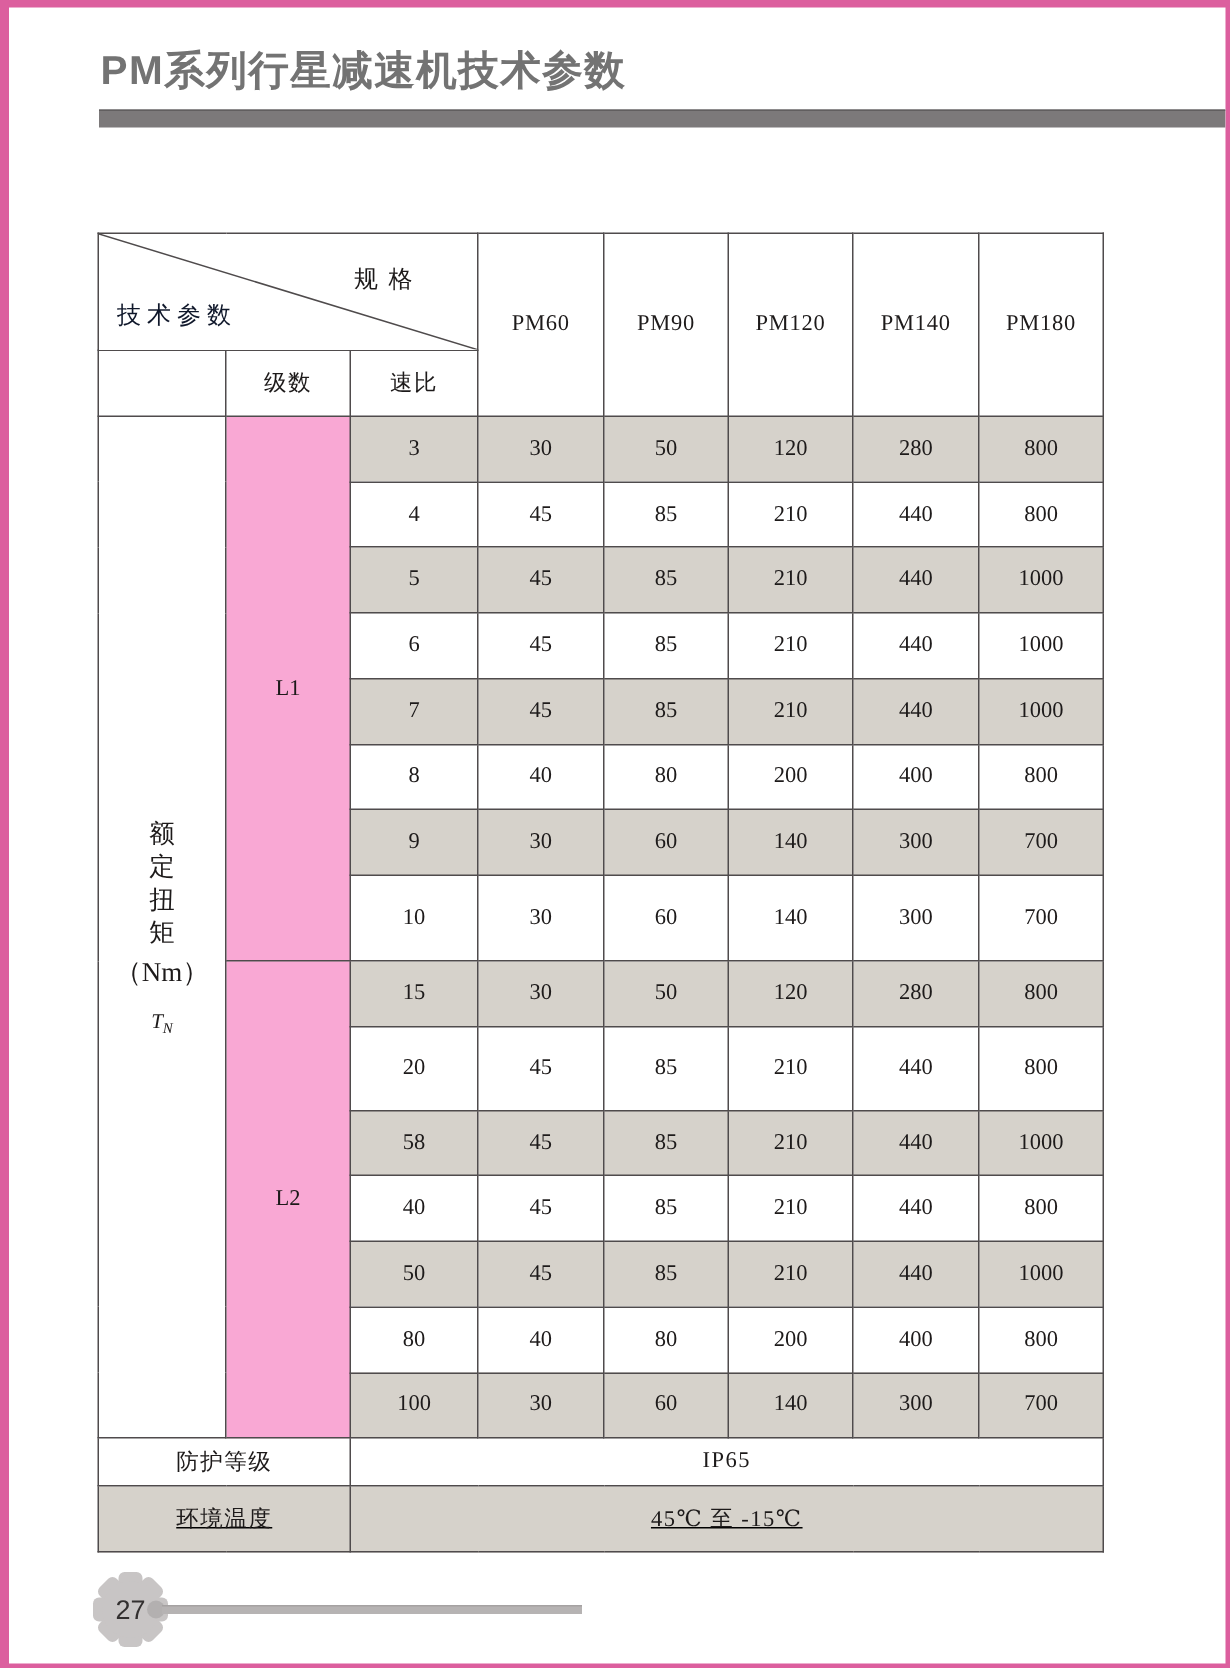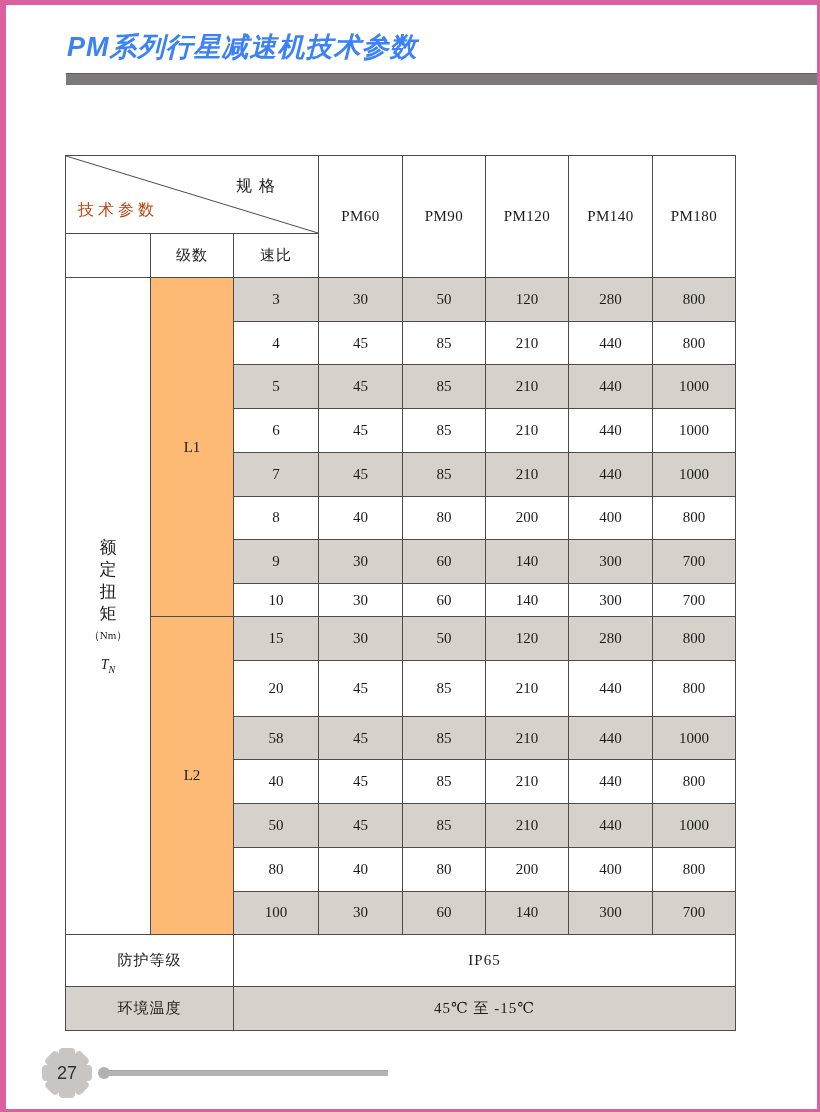--- a/index.html
+++ b/index.html
@@ -4,59 +4,59 @@
 <style>
   html,body { margin:0; padding:0; background:#ffffff; }
   .page {
     position:relative; width:820px; height:1112px; background:#ffffff;
     box-sizing:border-box; border-style:solid; border-color:#dc5f9e;
     border-width:5px 3px 3px 6px; overflow:hidden;
     font-family:"Liberation Sans", sans-serif;
   }
   .title {
     position:absolute; left:61px; top:24px; font-size:27px; font-weight:bold;
-    color:#3b82f6; letter-spacing:1px; white-space:nowrap;font-style:italic;
+    color:#737373; letter-spacing:1px; white-space:nowrap;
   }
   .title-bar {
     position:absolute; left:60px; top:68px; right:0; height:11px;
     background:#7c797a; border-top:1px solid #615e5f;
   }
   table.spec {
     position:absolute; left:59px; top:150px; width:670px;
     border-collapse:collapse; table-layout:fixed;
   }
   table.spec td {
     border:1px solid #4f4b4c; text-align:center; vertical-align:middle;
     color:#1d1a1a; padding:0; font-size:15px;
     font-family:"Liberation Serif","DejaVu Serif",serif;
     background:#ffffff;
   }
   tr.shaded > td { background:#d6d2cb; }
-  table.spec td.gcell { background:#fdba74; font-size:15px; }
+  table.spec td.gcell { background:#f9a8d4; font-size:15px; }
   table.spec td.vcell { background:#ffffff; }
   td.corner { position:relative; }
   td.corner svg { position:absolute; left:0; top:0; width:100%; height:100%; display:block; }
   .spec-lab {
     position:absolute; right:36px; top:20px; font-size:16px; letter-spacing:7px;
     font-family:"Liberation Sans",sans-serif; color:#1d1a1a; white-space:nowrap;
   }
   .param-lab {
     position:absolute; left:12px; top:44px; font-size:16px; letter-spacing:4px;
-    font-family:"Liberation Sans",sans-serif; color:#c2410c; white-space:nowrap;
+    font-family:"Liberation Sans",sans-serif; color:#0f172a; white-space:nowrap;
   }
   td.model-h { font-family:"Liberation Sans",sans-serif; font-size:15px; letter-spacing:0.5px;margin-top:32px; }
   td.sub-h  { font-family:"Liberation Sans",sans-serif; font-size:16px; letter-spacing:1px; }
   td.rcell, td.dcell { font-size:15px; }
   .vtxt div { font-size:17px; line-height:1.3; font-family:"Liberation Sans",sans-serif; }
-  .vunit { font-size:11px; margin-top:3px; font-family:"Liberation Serif",serif; }
+  .vunit { font-size:18px; margin-top:3px; font-family:"Liberation Serif",serif; }
   .vsym  { font-size:14px; margin-top:14px; font-family:"Liberation Serif",serif; font-style:italic; }
   .vsym sub { font-size:10px; }
   td.flabel { font-family:"Liberation Sans",sans-serif; font-size:16px; letter-spacing:1px; }
   td.fvalue { font-size:15px; letter-spacing:1px; }
-  .gear-wrap { position:absolute; left:34px; top:1041px; width:54px; height:54px; }
+  .gear-wrap { position:absolute; left:54px; top:1041px; width:54px; height:54px; }
   .gear-wrap svg { position:absolute; left:0; top:0; }
   .gear-num {
     position:absolute; left:0; top:0; width:54px; height:54px; line-height:54px;
     text-align:center; font-size:18px; color:#333030;
     font-family:"Liberation Sans",sans-serif;
   }
   .foot-dot {
     position:absolute; left:92px; top:1062px; width:12px; height:12px;
     border-radius:50%; background:#b3b0b0;
   }
@@ -164,21 +164,21 @@
           <td class="dcell">800</td>
         </tr>
         <tr class="shaded" style="height: 43.73px;">
           <td class="rcell">9</td>
           <td class="dcell">30</td>
           <td class="dcell">60</td>
           <td class="dcell">140</td>
           <td class="dcell">300</td>
           <td class="dcell">700</td>
         </tr>
-        <tr style="height: 33px;">
+        <tr style="height: 57px;">
           <td class="rcell">10</td>
           <td class="dcell">30</td>
           <td class="dcell">60</td>
           <td class="dcell">140</td>
           <td class="dcell">300</td>
           <td class="dcell">700</td>
         </tr>
         <tr class="shaded" style="height: 43.73px;">
           <td rowspan="7" class="gcell">L2</td>
           <td class="rcell">15</td>
@@ -229,25 +229,25 @@
           <td class="dcell">800</td>
         </tr>
         <tr class="shaded" style="height: 43.73px;">
           <td class="rcell">100</td>
           <td class="dcell">30</td>
           <td class="dcell">60</td>
           <td class="dcell">140</td>
           <td class="dcell">300</td>
           <td class="dcell">700</td>
         </tr>
-        <tr style="height: 52px;">
+        <tr style="height: 32px;">
           <td colspan="2" class="flabel">防护等级</td>
           <td colspan="6" class="fvalue">IP65</td>
         </tr>
-        <tr class="shaded" style="height: 44px;">
+        <tr class="shaded" style="height: 44px; text-decoration: underline;">
           <td colspan="2" class="flabel">环境温度</td>
           <td colspan="6" class="fvalue">45℃ 至 -15℃</td>
         </tr>
       </tbody>
   </table>
 
   <div class="gear-wrap">
     <svg width="54" height="54" viewBox="-27 -27 54 54">
       <g fill="#c8c5c5">
         <rect x="-8" y="-25" width="16" height="50" rx="4"></rect>

